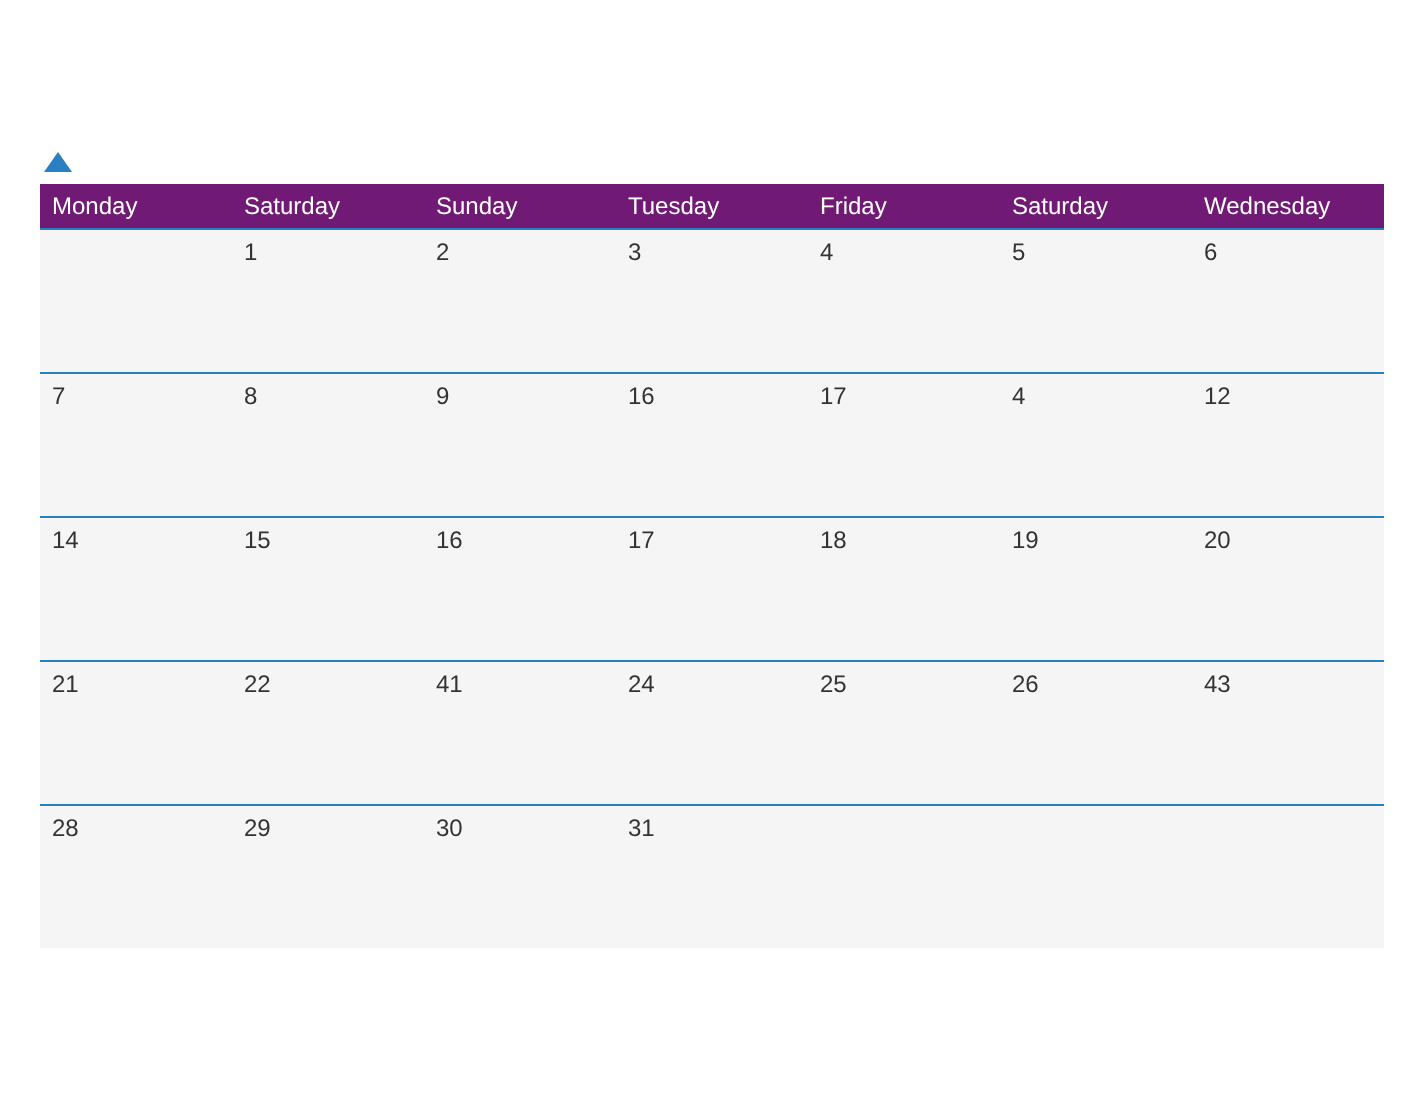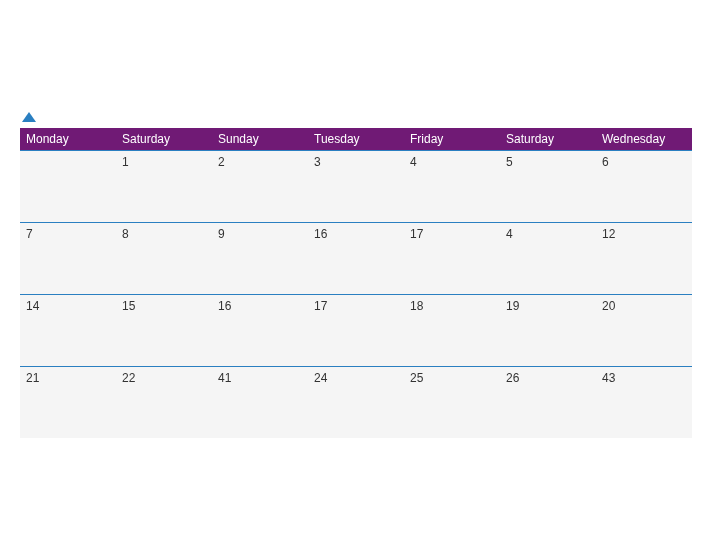--- a/index.html
+++ b/index.html
@@ -157,15 +157,24 @@
         </tr>
         <tr>
           <td><span class="day-num">21</span></td>
           <td><span class="day-num">22</span></td>
           <td><span class="day-num">41</span></td>
           <td><span class="day-num">24</span></td>
           <td><span class="day-num">25</span></td>
           <td><span class="day-num">26</span></td>
           <td><span class="day-num">43</span></td>
         </tr>
+        <tr>
+          <td><span class="day-num">28</span></td>
+          <td><span class="day-num">29</span></td>
+          <td><span class="day-num">30</span></td>
+          <td><span class="day-num">31</span></td>
+          <td class="empty-cell"></td>
+          <td class="empty-cell"></td>
+          <td class="empty-cell"></td>
+        </tr>
       </tbody>
   </table>
 </div>
 
 </body></html>

